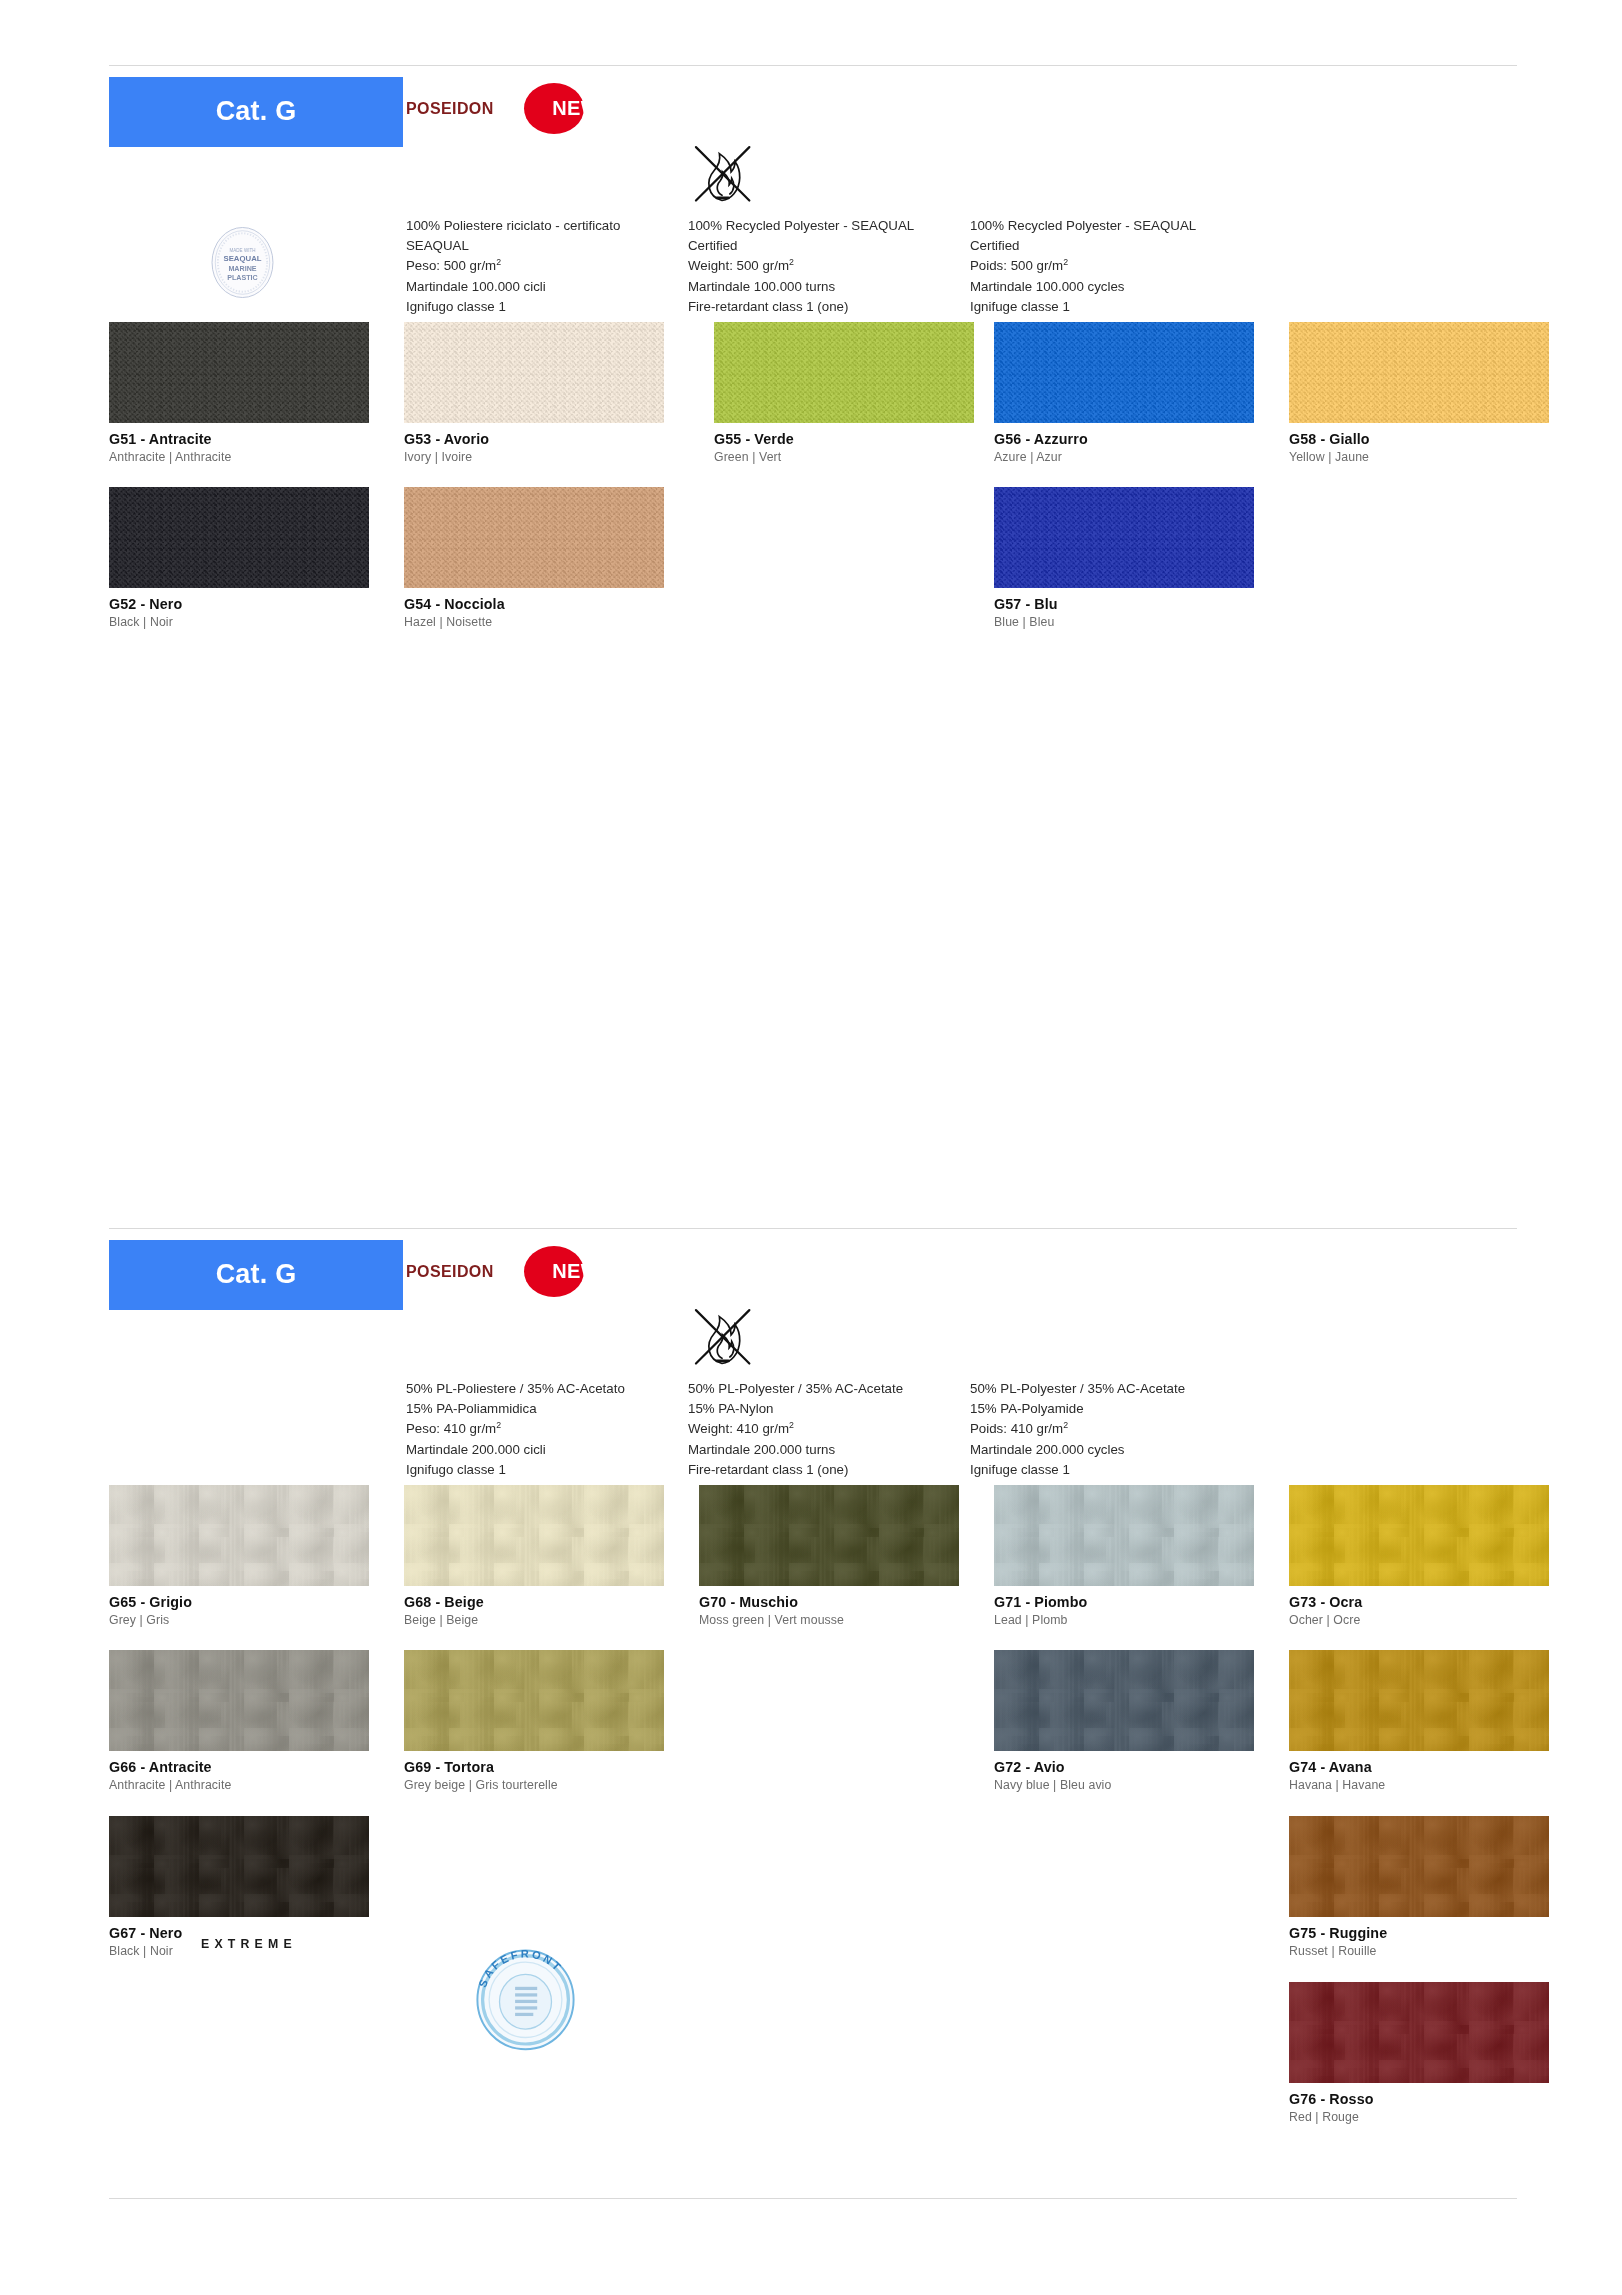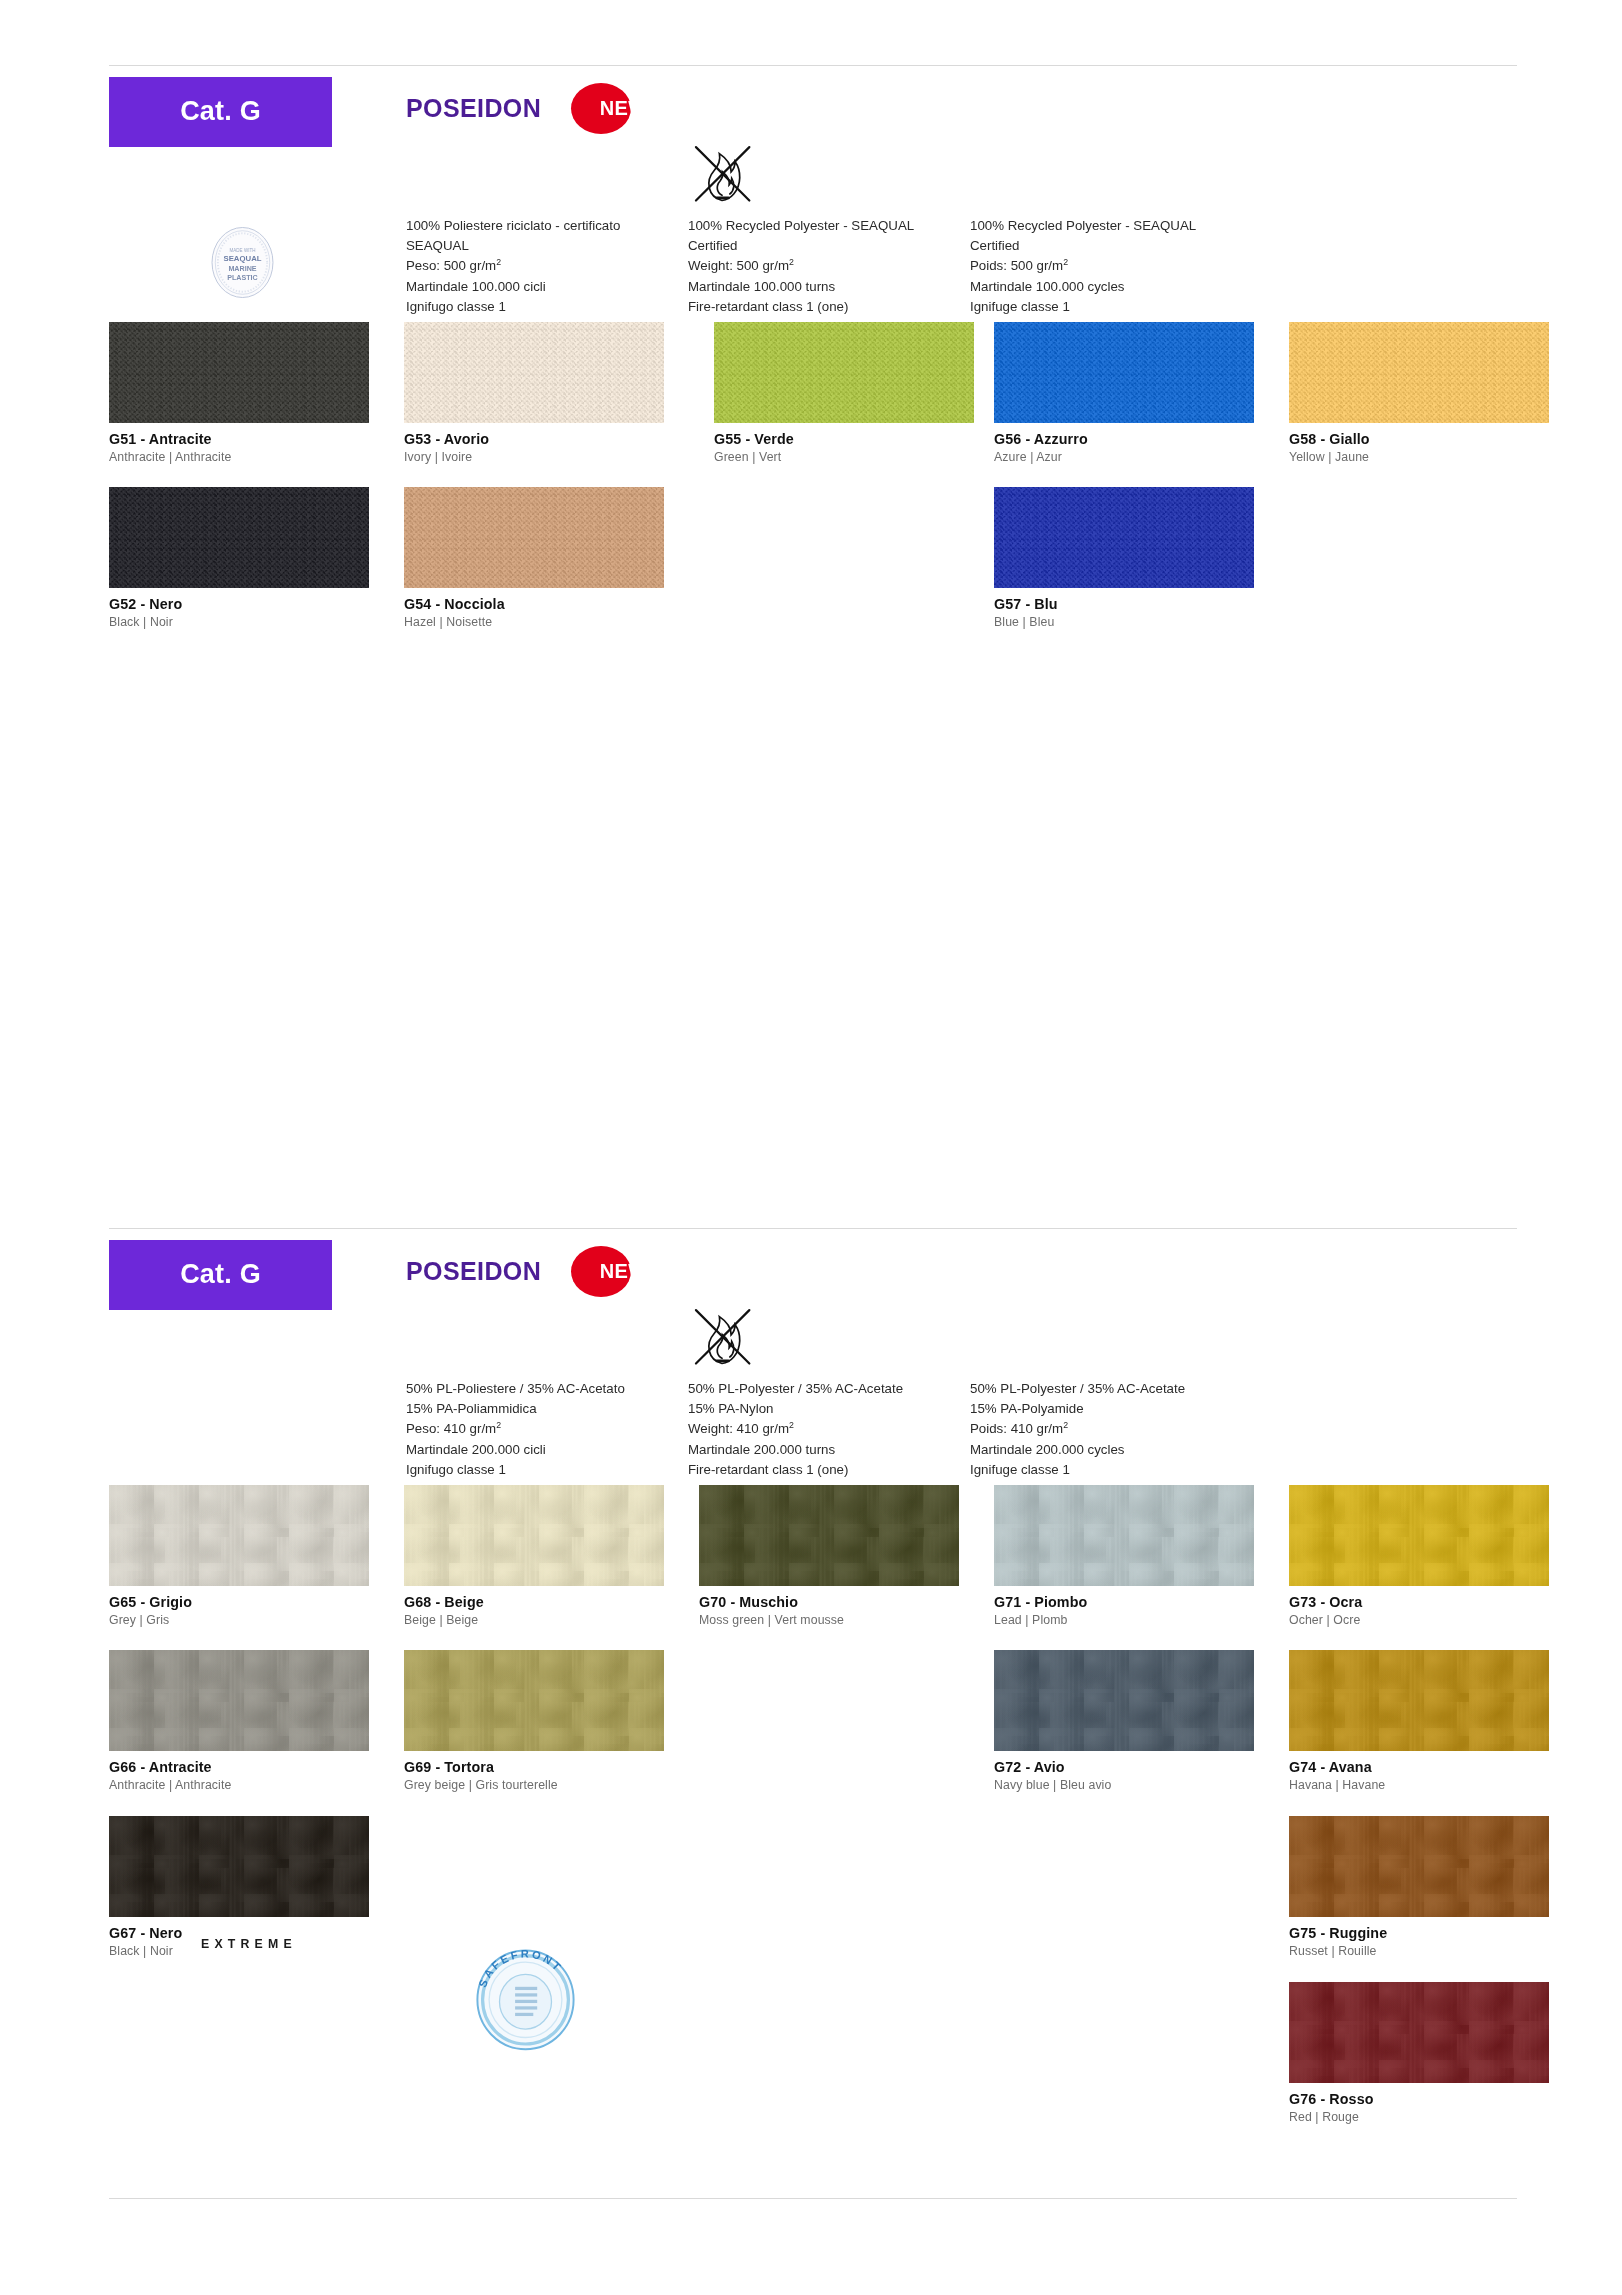--- a/index.html
+++ b/index.html
@@ -23,40 +23,40 @@
   #section-supreme  { top: 1228px; }
 
   .rule {
     position: absolute; left: 109px; width: 1408px;
     height: 1.3px; background: #d9d9d9; top: 0;
   }
 
   
   .cat-badge {
     position: absolute; left: 109px; top: 11.7px;
-    width: 223px; height: 70px;
-    background: #6d28d9;
+    width: 294px; height: 70px;
+    background: #3b82f6;
     display: flex; align-items: center; justify-content: center;
   }
   .cat-badge span {
     color: #ffffff; font-size: 27px; font-weight: bold;
     letter-spacing: 0.2px;
   }
 
   
   .seaqual-stamp {
     position: absolute; left: 201px; top: 156px;
     width: 83px; height: 83px;
   }
 
   
   .brand-row { position: absolute; left: 406px; top: 18px; }
   .brand-name {
     display: inline-block; vertical-align: middle;
-    font-size: 25px; font-weight: bold; letter-spacing: 0.4px; color:#4c1d95;
+    font-size: 16px; font-weight: bold; letter-spacing: 0.4px; color:#7f1d1d;
   }
   .new-badge {
     display: inline-block; vertical-align: middle;
     margin-left: 27px;
     width: 60px; height: 51px; border-radius: 50%;
     background: #e2001a; position: relative;
   }
   .new-badge i {
     position:absolute; inset:0; display:flex; align-items:center; justify-content:center;
     font-style: normal; color:#fff; font-weight:bold; font-size:20px; letter-spacing:0.3px;margin-left:45px;

